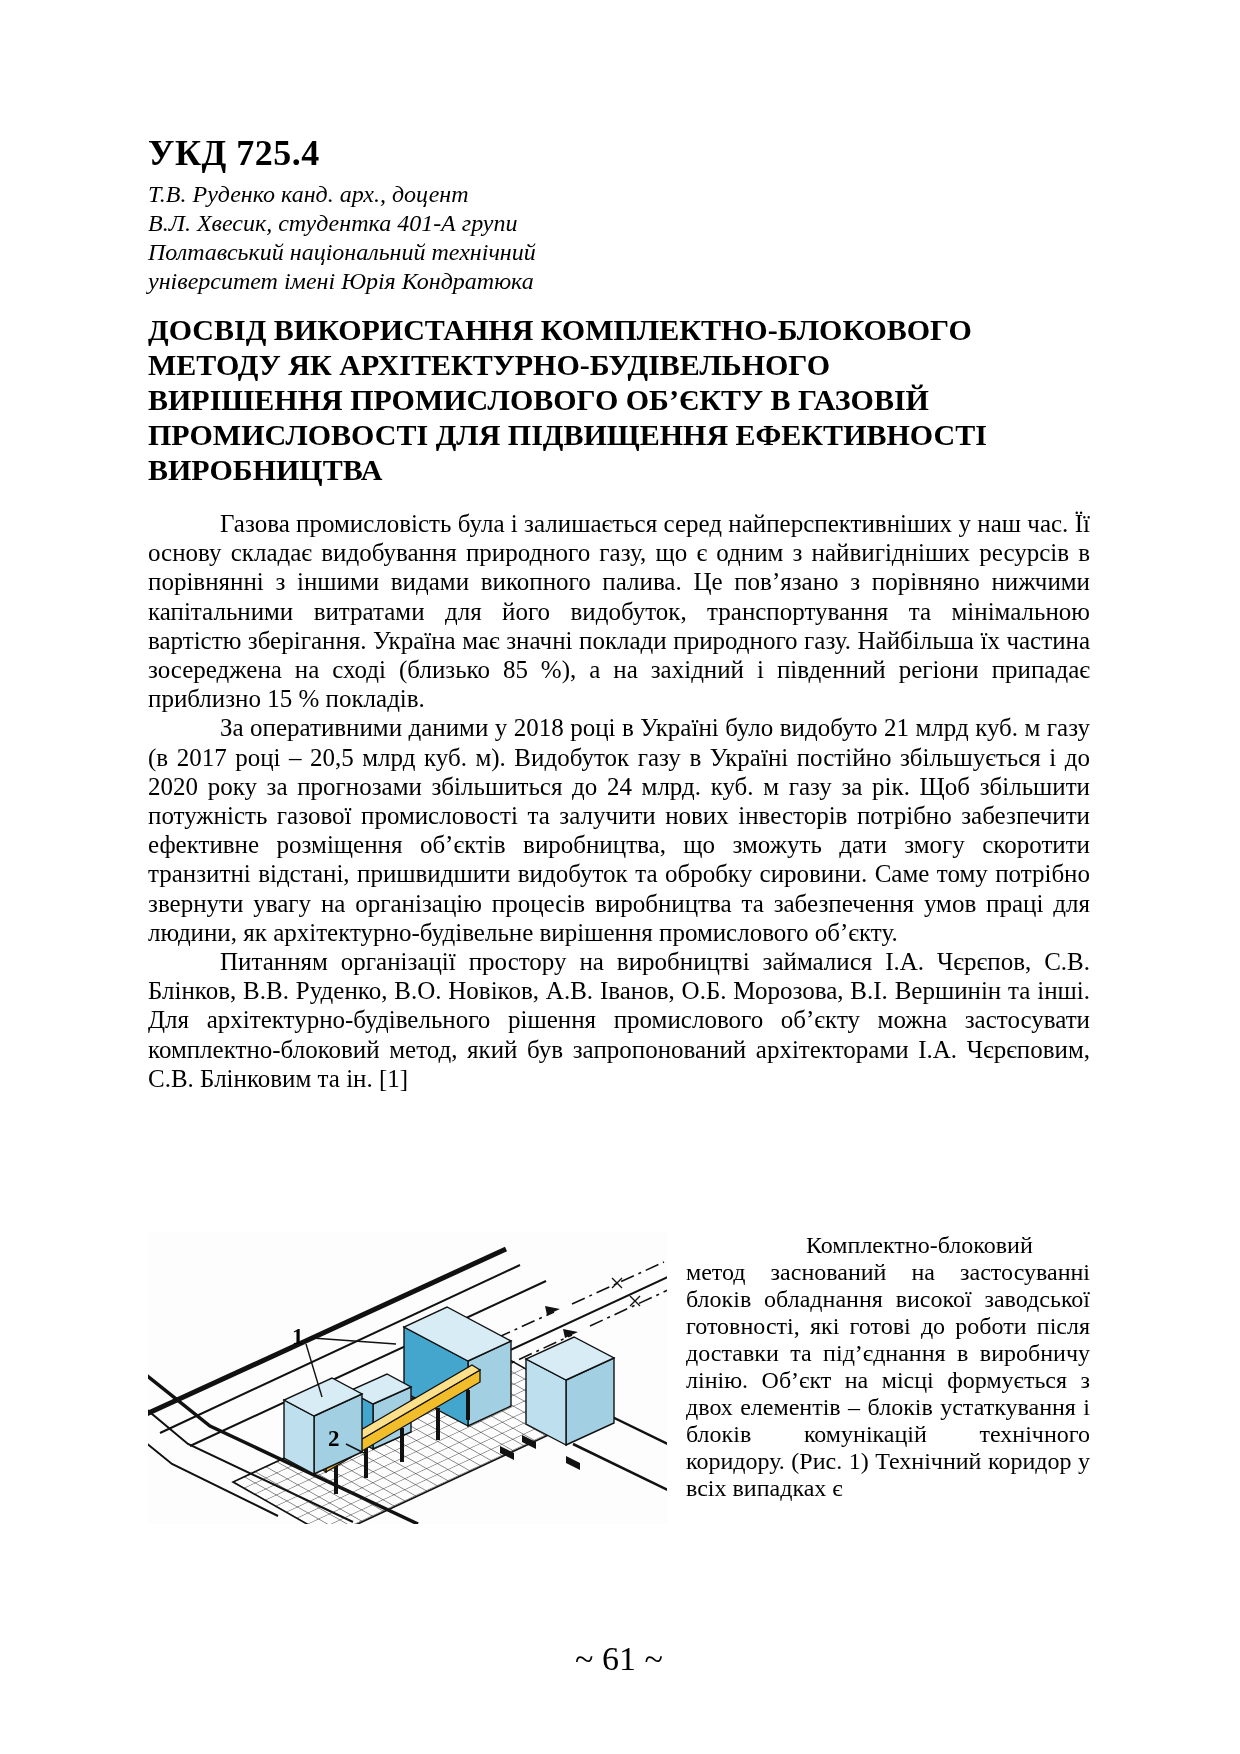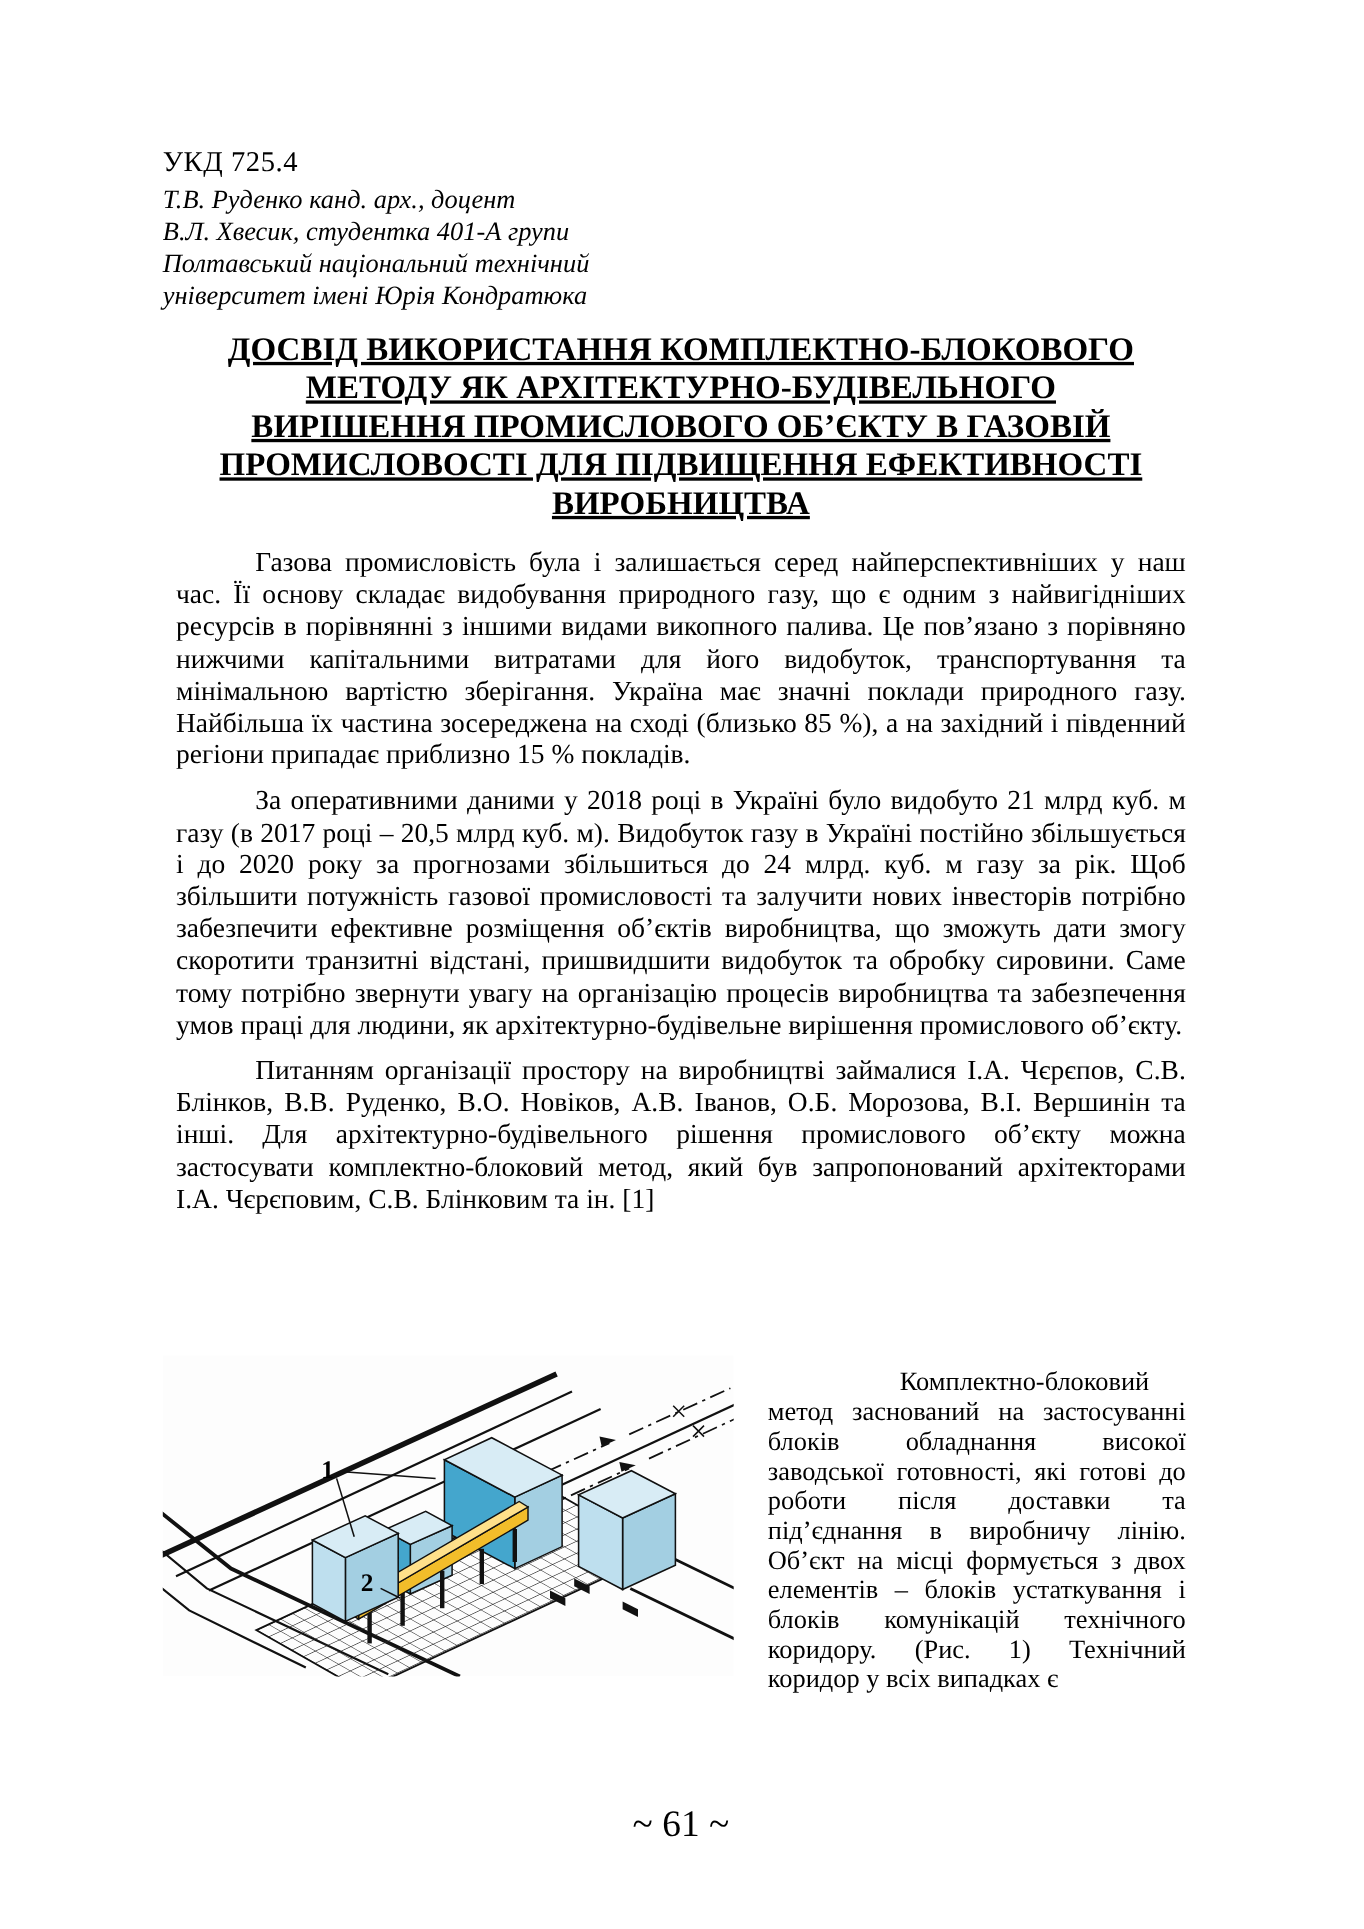--- a/index.html
+++ b/index.html
@@ -1,25 +1,25 @@
 <!DOCTYPE html>
 <html><head>
 <meta charset="utf-8">
 <style>
   html,body{margin:0;padding:0;}
   body{
     width:1240px;height:1754px;background:#ffffff;color:#000;
     font-family:"Liberation Serif", serif;position:relative;overflow:hidden;
   }
   .page{position:absolute;left:148px;top:0;width:942px;height:1754px;}
-  .udc{margin-top:132px;font-size:26px;font-weight:normal;letter-spacing:0.5px;}
+  .udc{margin-top:132px;font-size:36px;font-weight:bold;letter-spacing:0.5px;}
   .authors{margin-top:6px;font-style:italic;font-size:24px;line-height:29px;}
-  .title{margin-top:16px;text-align:center;font-weight:bold;font-size:30px;line-height:35px;text-decoration:underline;}
+  .title{margin-top:16px;text-align:left;font-weight:bold;font-size:30px;line-height:35px;}
   .body-text{margin-top:22px;font-size:25px;line-height:29.2px;text-align:justify;}
-  .para{margin:12px;text-indent:72px;}
+  .para{margin:0;text-indent:72px;}
   .columns{position:absolute;top:1232px;left:0;width:942px;display:flex;}
   .fig-col{width:519px;flex:0 0 519px;}
   .right-col{width:404px;margin-left:19px;font-size:24px;line-height:27px;text-align:justify;}
   .right-col .para{text-indent:120px;}
   .caption{margin-top:6px;font-size:19.5px;line-height:25px;text-align:center;}
   .page-num{position:absolute;top:1640px;left:0;width:942px;text-align:center;font-size:34px;}
   figure{margin:0;}
   
   .face-top{fill:#d8ecf5;stroke:#111;stroke-width:1.4;}
   .face-left{fill:#bedfee;stroke:#111;stroke-width:1.4;}

